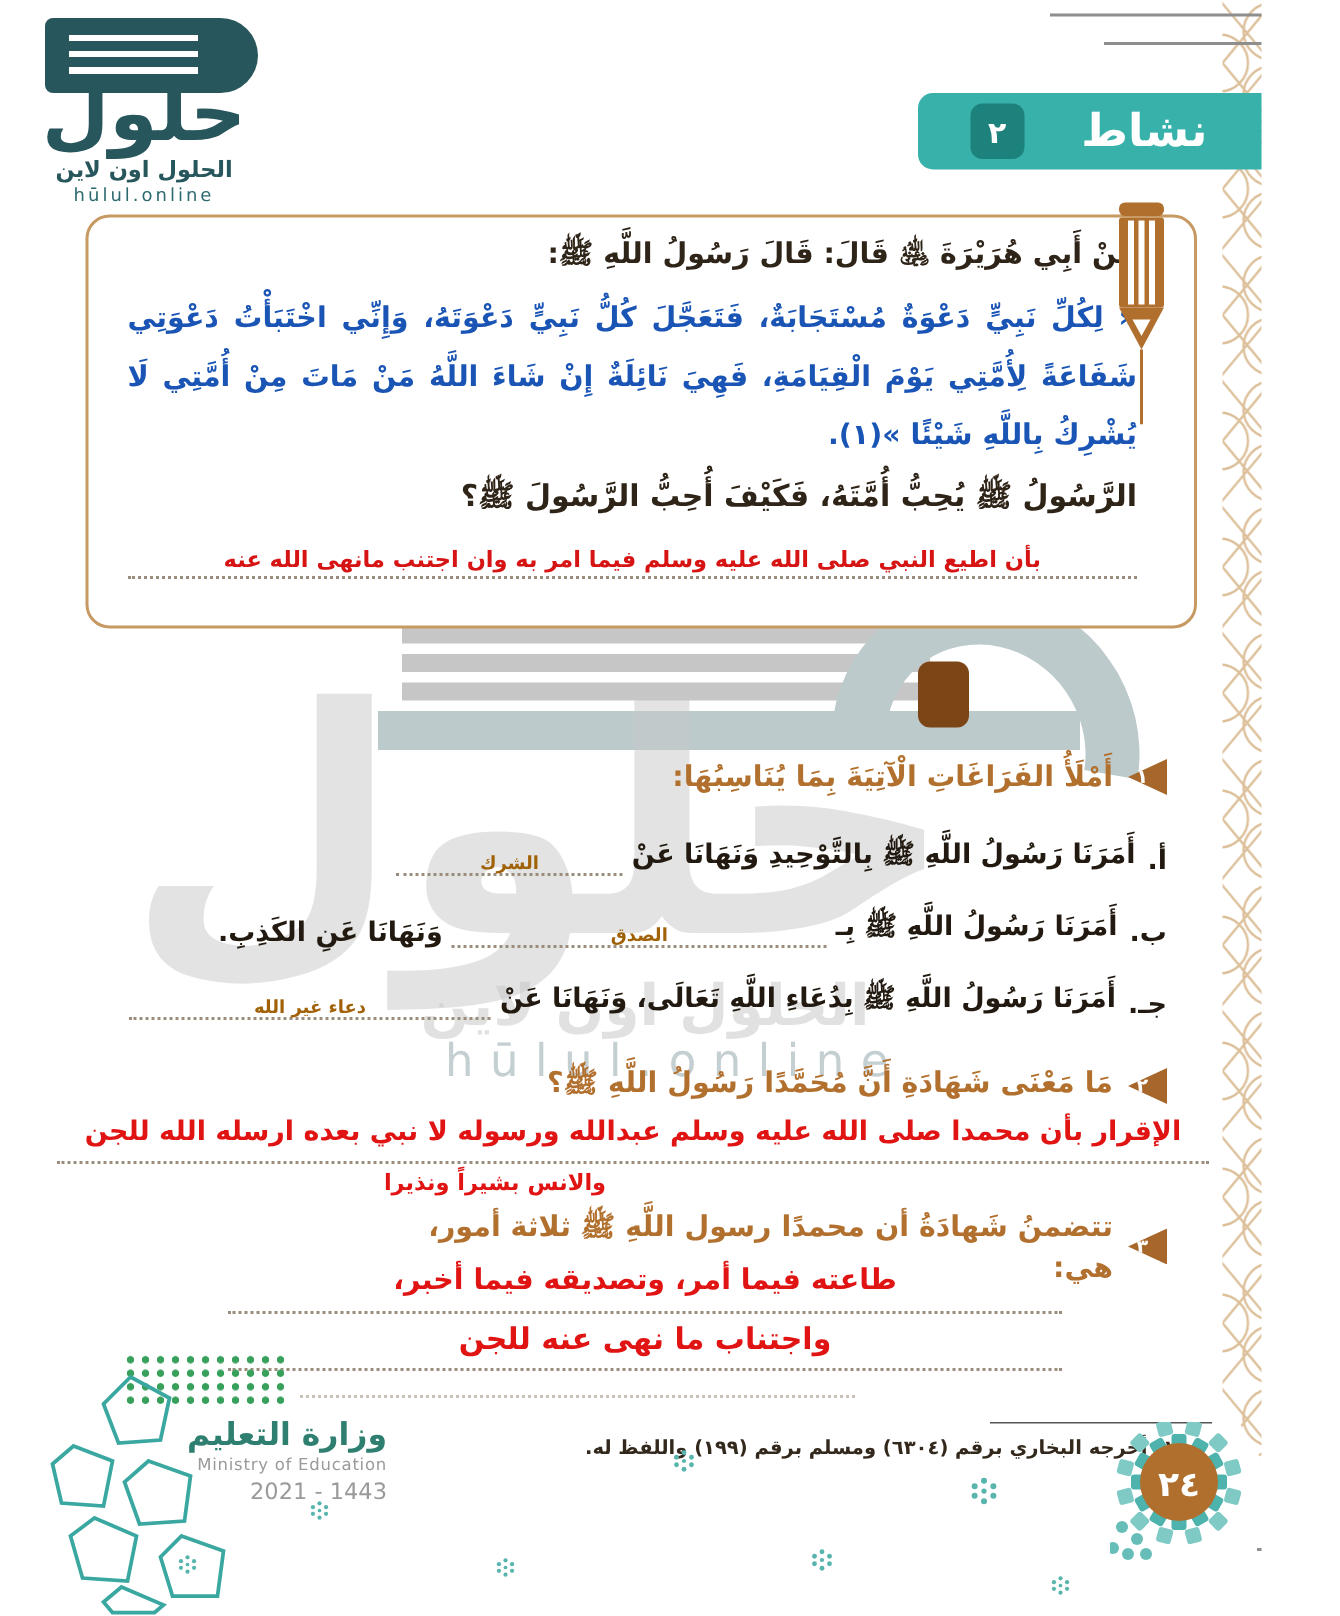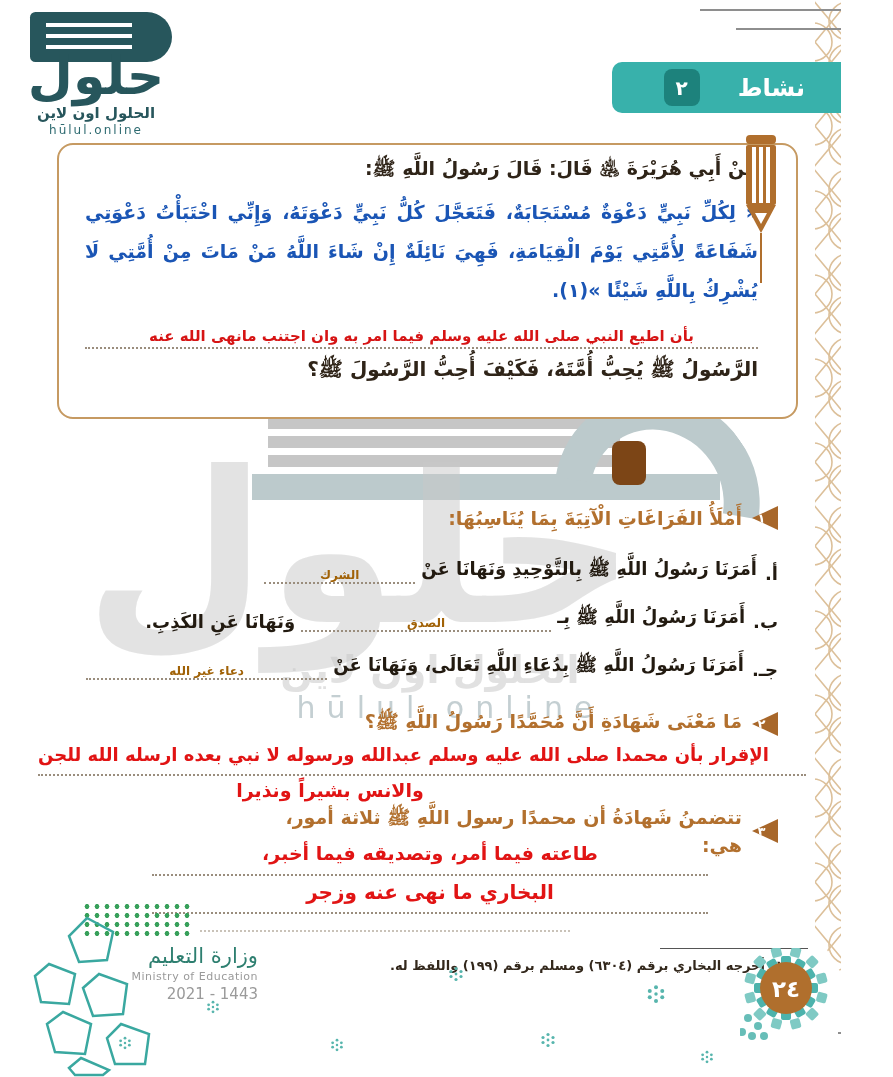--- a/index.html
+++ b/index.html
@@ -25,21 +25,21 @@
   #logo-word{position:absolute;left:6px;top:48px;width:168px;text-align:center;
              font-size:52px;font-weight:bold;color:#27565c;direction:rtl;line-height:1;}
   #logo-sub{position:absolute;left:4px;top:102px;width:172px;text-align:center;
              font-size:15px;font-weight:bold;color:#27565c;direction:rtl;}
   #logo-domain{position:absolute;left:4px;top:121px;width:172px;text-align:center;
              font-size:12px;letter-spacing:2px;color:#2d6a70;direction:ltr;}
 
   
   #activity-tab{position:absolute;left:612px;top:62px;width:265px;height:51px;background:#38b1ab;
                 border-radius:10px;z-index:3;display:flex;direction:rtl;align-items:center;}
-  #activity-label{color:#fff;font-weight:bold;font-size:24px;margin-right:72px;}
+  #activity-label{color:#fff;font-weight:bold;font-size:30px;margin-right:72px;}
   #activity-num{width:36px;height:37px;background:#1d827c;border-radius:8px;color:#fff;
                 font-weight:bold;font-size:20px;display:flex;align-items:center;justify-content:center;
                 margin-right:38px;}
 
   
   #hadith-box{position:absolute;left:57px;top:143px;width:741px;height:276px;background:#fff;
               border:2.5px solid #c69a62;border-radius:16px;z-index:2;box-sizing:border-box;
               direction:rtl;padding:12px 38px 8px 26px;}
   #hadith-narrator{color:#2f2418;font-weight:bold;font-size:19px;margin-bottom:8px;}
   #hadith-text{color:#1a55b5;font-weight:bold;font-size:19px;line-height:2.05;text-align:justify;}
@@ -90,32 +90,32 @@
   .blank.fixed{flex:0 0 250px;}
   .ans{color:#a16207;font-weight:bold;font-size:12px;white-space:nowrap;}
   #q1a{left:258px;top:556px;width:520px;}
   #q1b{left:165px;top:604px;width:613px;}
   #q1c{left:80px;top:652px;width:698px;}
 
   
   .ansline{position:absolute;z-index:2;border-bottom:2px dotted #9a8d7d;direction:rtl;
            color:#e11414;font-weight:bold;white-space:nowrap;}
   .ansfree{position:absolute;z-index:2;direction:rtl;color:#e11414;font-weight:bold;text-align:center;}
-  #q2-ans1{left:38px;top:744px;width:768px;height:30px;font-size:18px;text-align:left;}
-  #q2-ans2{left:10px;top:779px;width:640px;font-size:19px;}
+  #q2-ans1{left:38px;top:744px;width:768px;height:30px;font-size:18px;text-align:center;}
+  #q2-ans2{left:10px;top:779px;width:640px;font-size:15px;}
   #q3-ans1{left:152px;top:842px;width:556px;height:32px;font-size:19px;text-align:center;}
   #q3-ans2{left:152px;top:880px;width:556px;height:32px;font-size:20px;text-align:center;}
 
   
   #foot-divider{position:absolute;left:660px;top:948px;width:148px;height:0;
                 border-top:1.5px solid #555;z-index:2;}
   #footnote{position:absolute;left:390px;top:958px;width:418px;direction:rtl;text-align:left;
             color:#33281c;font-weight:bold;font-size:13px;z-index:2;}
   #ministry{position:absolute;left:98px;top:944px;width:180px;z-index:2;}
-  #ministry-ar{color:#2e7f70;font-weight:normal;font-size:21px;direction:rtl;text-align:right;width:160px;}
+  #ministry-ar{color:#2e7f70;font-weight:bold;font-size:21px;direction:rtl;text-align:right;width:160px;}
   #ministry-en{color:#9a9a9a;font-size:11px;letter-spacing:.5px;margin-top:2px;text-align:right;width:160px;}
   #ministry-years{color:#9a9a9a;font-size:15px;margin-top:2px;text-align:right;width:160px;}
   #green-dots{position:absolute;left:82px;top:902px;width:112px;height:34px;z-index:2;
               background-image:radial-gradient(circle,#37a05a 2.2px,transparent 2.7px);
               background-size:10px 9px;}
   #dotted-long{position:absolute;left:200px;top:930px;width:370px;border-top:2px dotted #c9c2b8;z-index:1;}
   #pentagons{position:absolute;left:20px;top:912px;z-index:2;}
   #page-rosette{position:absolute;left:740px;top:948px;z-index:3;}
 
   
@@ -164,24 +164,24 @@
   </div>
 
   <div id="activity-tab">
     <span id="activity-label">نشاط</span>
     <span id="activity-num">٢</span>
   </div>
 
   <div id="hadith-box">
     <div id="hadith-narrator">عَنْ أَبِي هُرَيْرَةَ ﵁ قَالَ: قَالَ رَسُولُ اللَّهِ ﷺ:</div>
     <div id="hadith-text">« لِكُلِّ نَبِيٍّ دَعْوَةٌ مُسْتَجَابَةٌ، فَتَعَجَّلَ كُلُّ نَبِيٍّ دَعْوَتَهُ، وَإِنِّي اخْتَبَأْتُ دَعْوَتِي شَفَاعَةً لِأُمَّتِي يَوْمَ الْقِيَامَةِ، فَهِيَ نَائِلَةٌ إِنْ شَاءَ اللَّهُ مَنْ مَاتَ مِنْ أُمَّتِي لَا يُشْرِكُ بِاللَّهِ شَيْئًا »(١).</div>
+    <div id="hadith-question">الرَّسُولُ ﷺ يُحِبُّ أُمَّتَهُ، فَكَيْفَ أُحِبُّ الرَّسُولَ ﷺ؟</div>
     <div id="hadith-answerline">
       <span id="hadith-answer">بأن اطيع النبي صلى الله عليه وسلم فيما امر به وان اجتنب مانهى الله عنه</span>
     </div>
-    <div id="hadith-question">الرَّسُولُ ﷺ يُحِبُّ أُمَّتَهُ، فَكَيْفَ أُحِبُّ الرَّسُولَ ﷺ؟</div>
   </div>
 
   <svg id="pencil" width="46" height="150" viewBox="0 0 46 150">
     <rect x="8" y="2" width="30" height="9" rx="4" fill="#b06f2d"></rect>
     <rect x="8" y="12" width="30" height="60" fill="#b06f2d" rx="2"></rect>
     <rect x="14" y="14" width="4" height="56" fill="#fff"></rect>
     <rect x="21" y="14" width="4" height="56" fill="#fff"></rect>
     <rect x="28" y="14" width="4" height="56" fill="#fff"></rect>
     <path d="M8 72 L23 100 L38 72 Z" fill="#b06f2d"></path>
     <path d="M17 80 L23 91 L29 80 Z" fill="#fff"></path>
@@ -240,21 +240,21 @@
   <div id="q2-ans1" class="ansline">الإقرار بأن محمدا صلى الله عليه وسلم عبدالله ورسوله لا نبي بعده ارسله الله للجن</div>
   <div id="q2-ans2" class="ansfree">والانس بشيراً ونذيرا</div>
 
   <div id="q3-head" class="qhead">
     <span class="qmark">
       <span>٣</span>
     </span>
     <span>تتضمنُ شَهادَةُ أن محمدًا رسول اللَّهِ ﷺ ثلاثة أمور، هي:</span>
   </div>
   <div id="q3-ans1" class="ansline">طاعته فيما أمر، وتصديقه فيما أخبر،</div>
-  <div id="q3-ans2" class="ansline">البخاري ما نهى عنه وزجر</div>
+  <div id="q3-ans2" class="ansline">واجتناب ما نهى عنه للجن</div>
 
   <div id="foot-divider"></div>
   <div id="footnote">(١) أخرجه البخاري برقم (٦٣٠٤) ومسلم برقم (١٩٩) واللفظ له.</div>
 
   <div id="green-dots"></div>
   <div id="dotted-long"></div>
 
   <div id="ministry">
     <div id="ministry-ar">وزارة التعليم</div>
     <div id="ministry-en">Ministry of Education</div>

